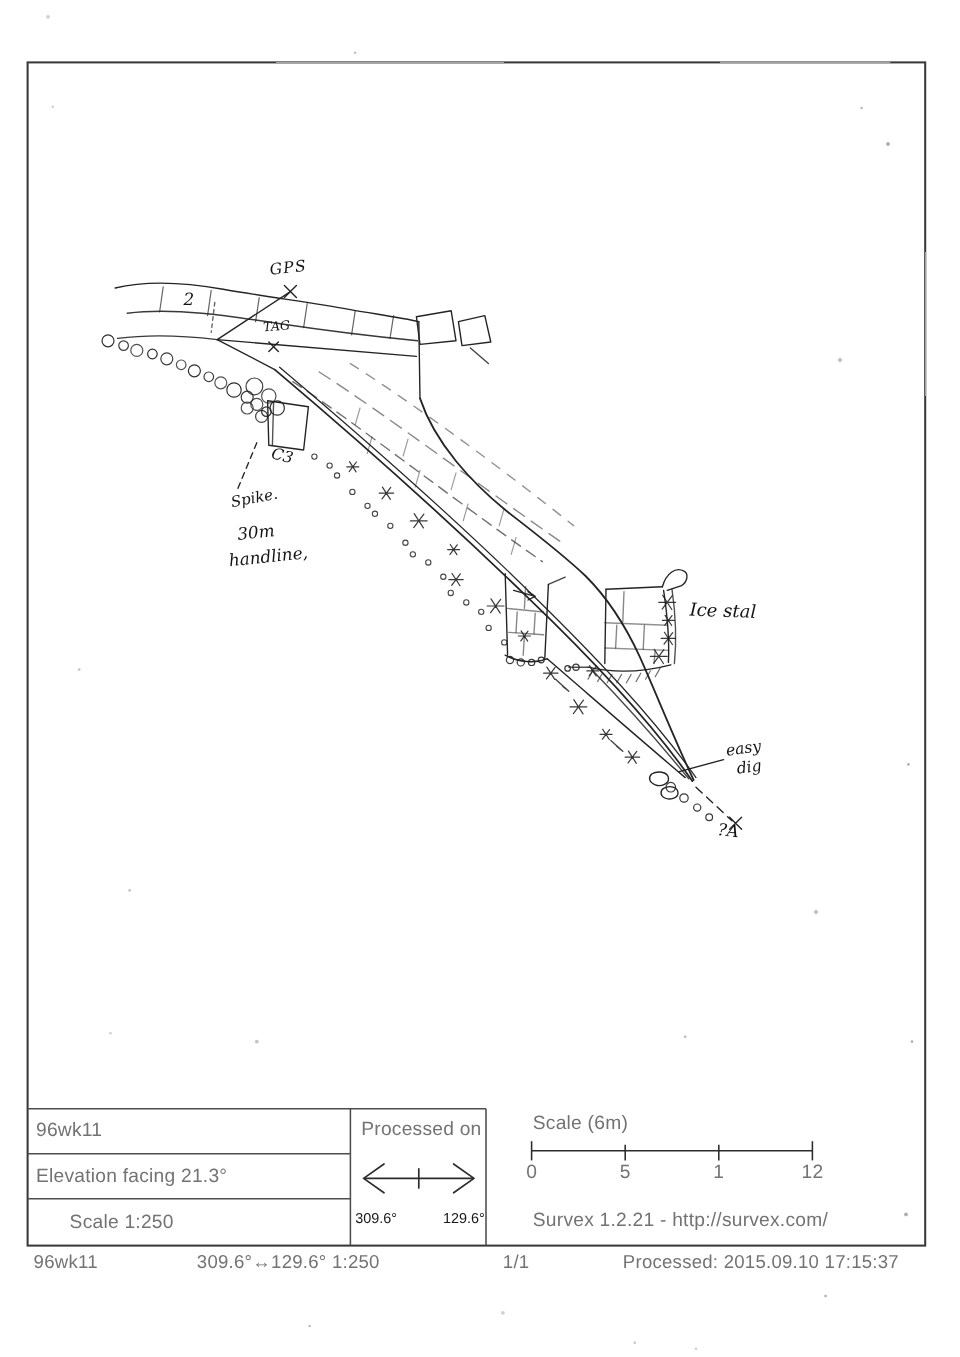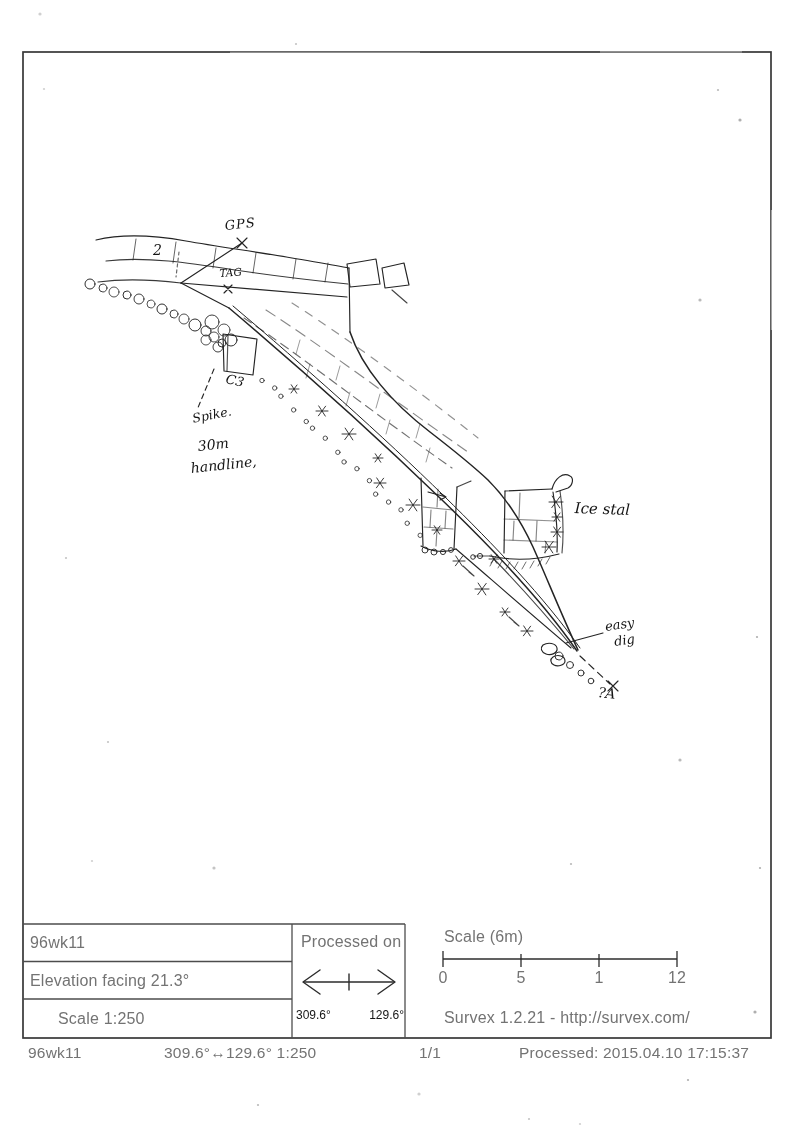--- a/index.html
+++ b/index.html
@@ -243,21 +243,21 @@
   <div class="pt" style="left:444px;top:928px;">Scale (6m)</div>
   <div class="pt tick-label" style="left:430px;">0</div>
   <div class="pt tick-label" style="left:508px;">5</div>
   <div class="pt tick-label" style="left:586px;">1</div>
   <div class="pt tick-label" style="left:664px;">12</div>
   <div class="pt" style="left:408px;top:1009px;margin-left:36px;">Survex 1.2.21 - http://survex.com/</div>
 
   <div class="pt small" style="left:28px;top:1044px;">96wk11</div>
   <div class="pt small" style="left:164px;top:1044px;">309.6°↔129.6° 1:250</div>
   <div class="pt small" style="left:407px;top:1044px;margin-left:12px;">1/1</div>
-  <div class="pt small" style="left:519px;top:1044px;">Processed: 2015.04.10 17:15:37</div>
+  <div class="pt small" style="left:519px;top:1044px;">Processed: 2015.09.10 17:15:37</div>
 
   <div class="hw" style="left:153px;top:242px;font-size:14px;">2</div>
   <div class="hw" style="left:224px;top:218px;font-size:13px;letter-spacing:1px;transform:rotate(-6deg);">GPS</div>
   <div class="hw" style="left:219px;top:267px;font-size:10.5px;transform:rotate(-4deg);">TAG</div>
   <div class="hw" style="left:228px;top:371px;font-size:13px;transform:rotate(14deg);">C3</div>
   <div class="hw" style="left:191px;top:411px;font-size:12.5px;transform:rotate(-11deg);">Spike.</div>
   <div class="hw" style="left:197px;top:438px;font-size:14px;transform:rotate(-6deg);">30m</div>
   <div class="hw" style="left:190px;top:460px;font-size:14px;transform:rotate(-6deg);">handline,</div>
   <div class="hw" style="left:575px;top:499px;font-size:15px;transform:rotate(2deg);">Ice stal</div>
   <div class="hw" style="left:604px;top:619px;font-size:13px;transform:rotate(-8deg);">easy</div>

